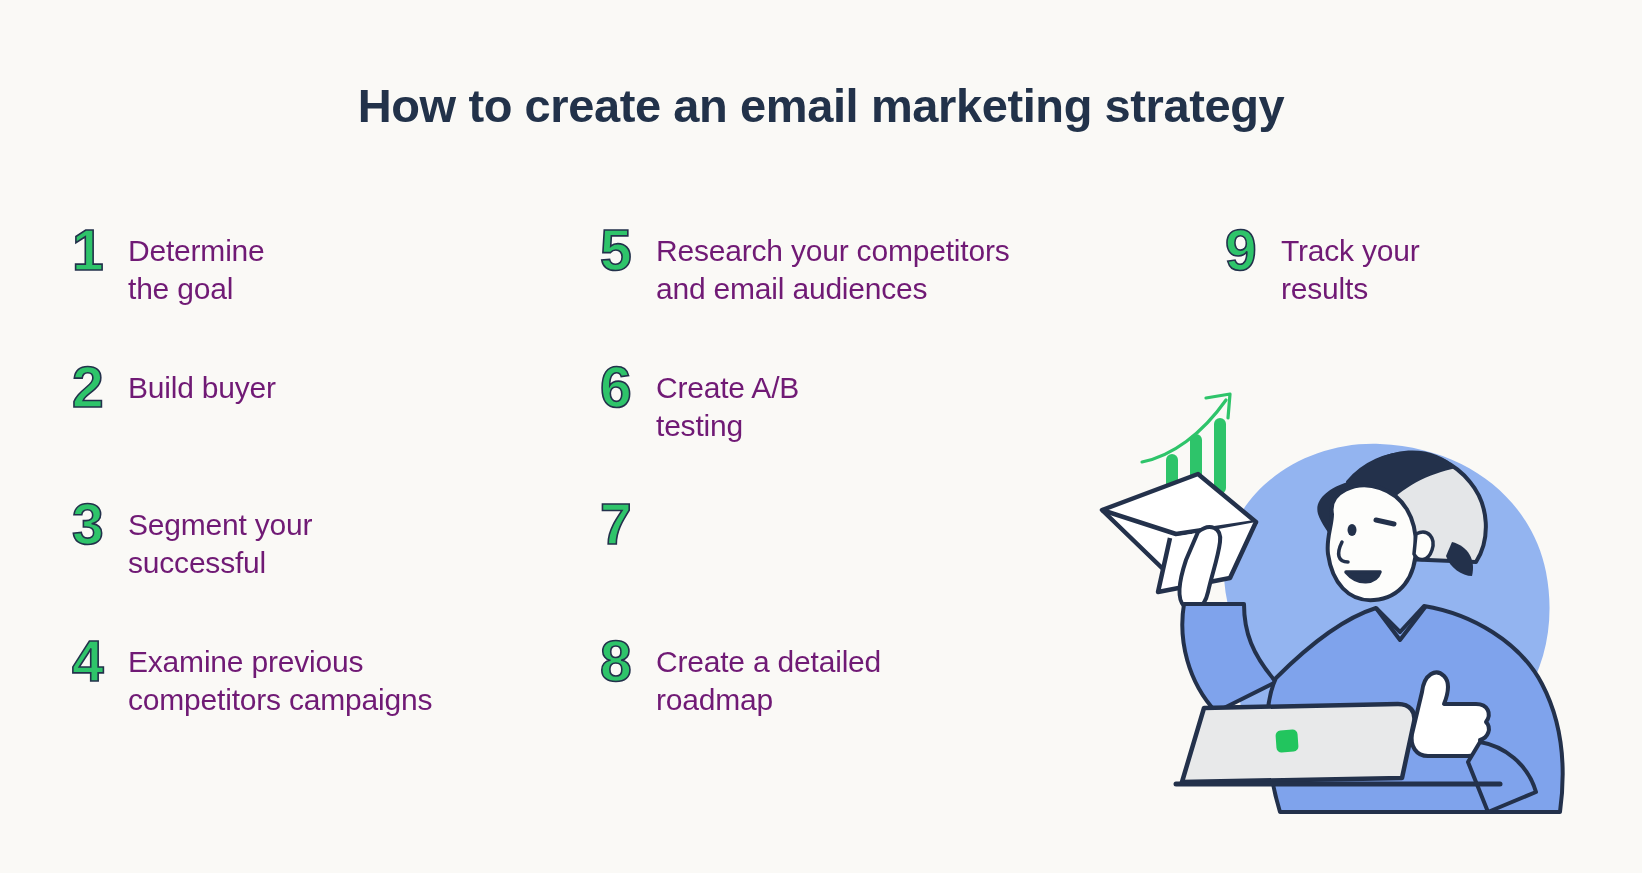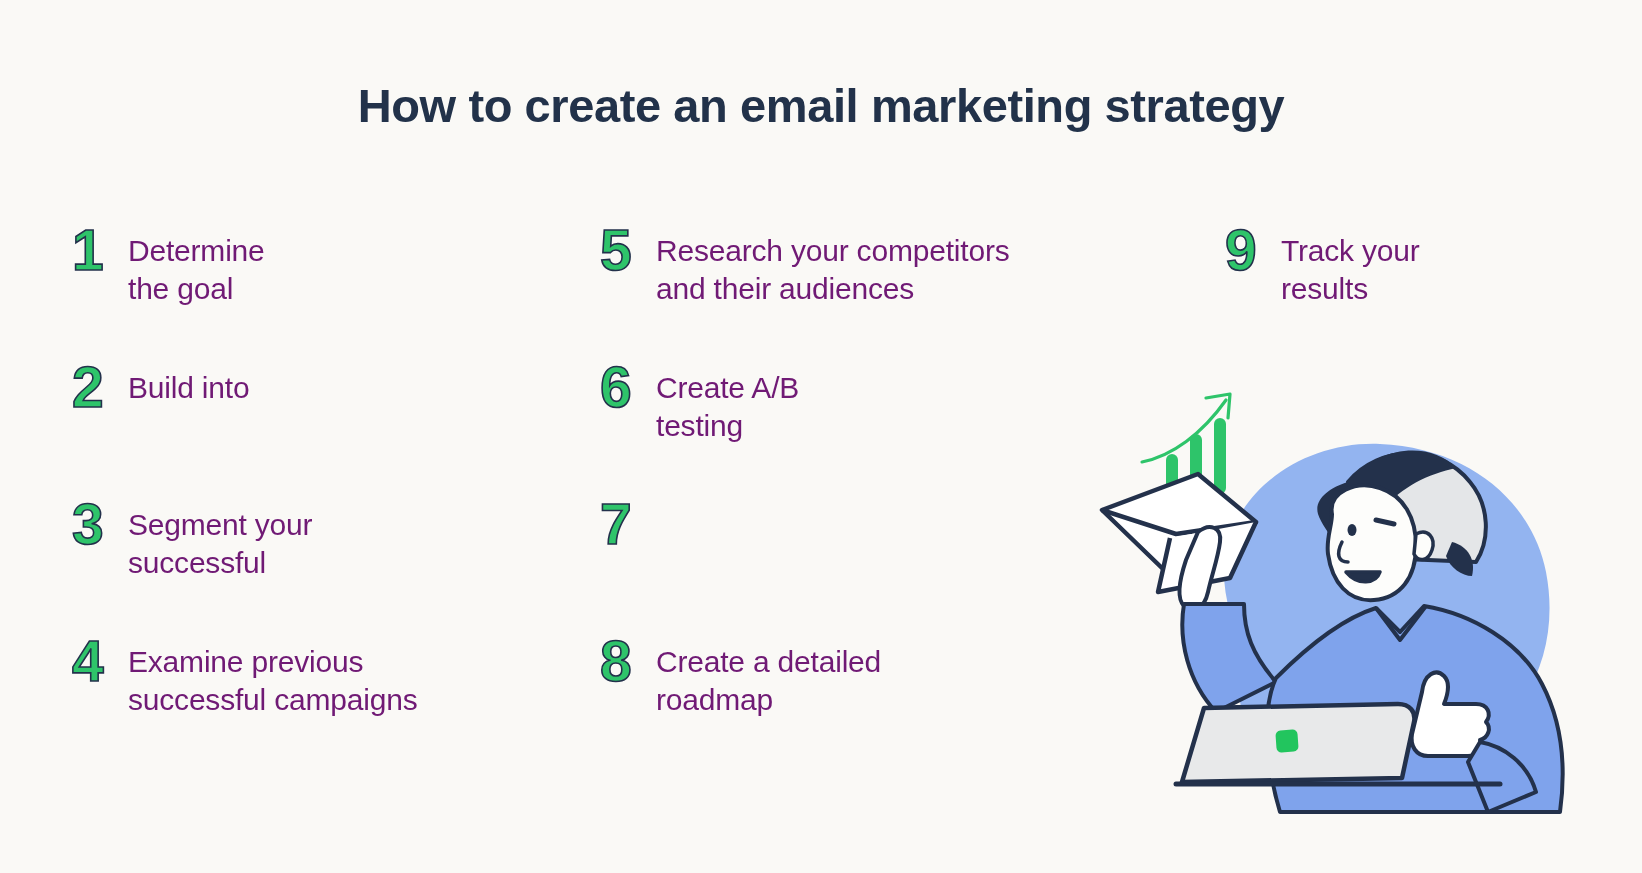--- a/index.html
+++ b/index.html
@@ -98,45 +98,45 @@
     <div class="step">
       <div class="step-number">1</div>
       <div class="step-text">
         <span class="line">Determine</span>
         <span class="line">the goal</span>
       </div>
     </div>
     <div class="step">
       <div class="step-number">2</div>
       <div class="step-text">
-        <span class="line">Build into</span>
+        <span class="line">Build buyer</span>
       </div>
     </div>
     <div class="step">
       <div class="step-number">3</div>
       <div class="step-text">
         <span class="line">Segment your</span>
         <span class="line">successful</span>
       </div>
     </div>
     <div class="step">
       <div class="step-number">4</div>
       <div class="step-text">
         <span class="line">Examine previous</span>
-        <span class="line">successful campaigns</span>
+        <span class="line">competitors campaigns</span>
       </div>
     </div>
   </div>
 
   <div class="column" id="column-2">
     <div class="step">
       <div class="step-number">5</div>
       <div class="step-text">
         <span class="line">Research your competitors</span>
-        <span class="line">and their audiences</span>
+        <span class="line">and email audiences</span>
       </div>
     </div>
     <div class="step">
       <div class="step-number">6</div>
       <div class="step-text">
         <span class="line">Create A/B</span>
         <span class="line">testing</span>
       </div>
     </div>
     <div class="step">

